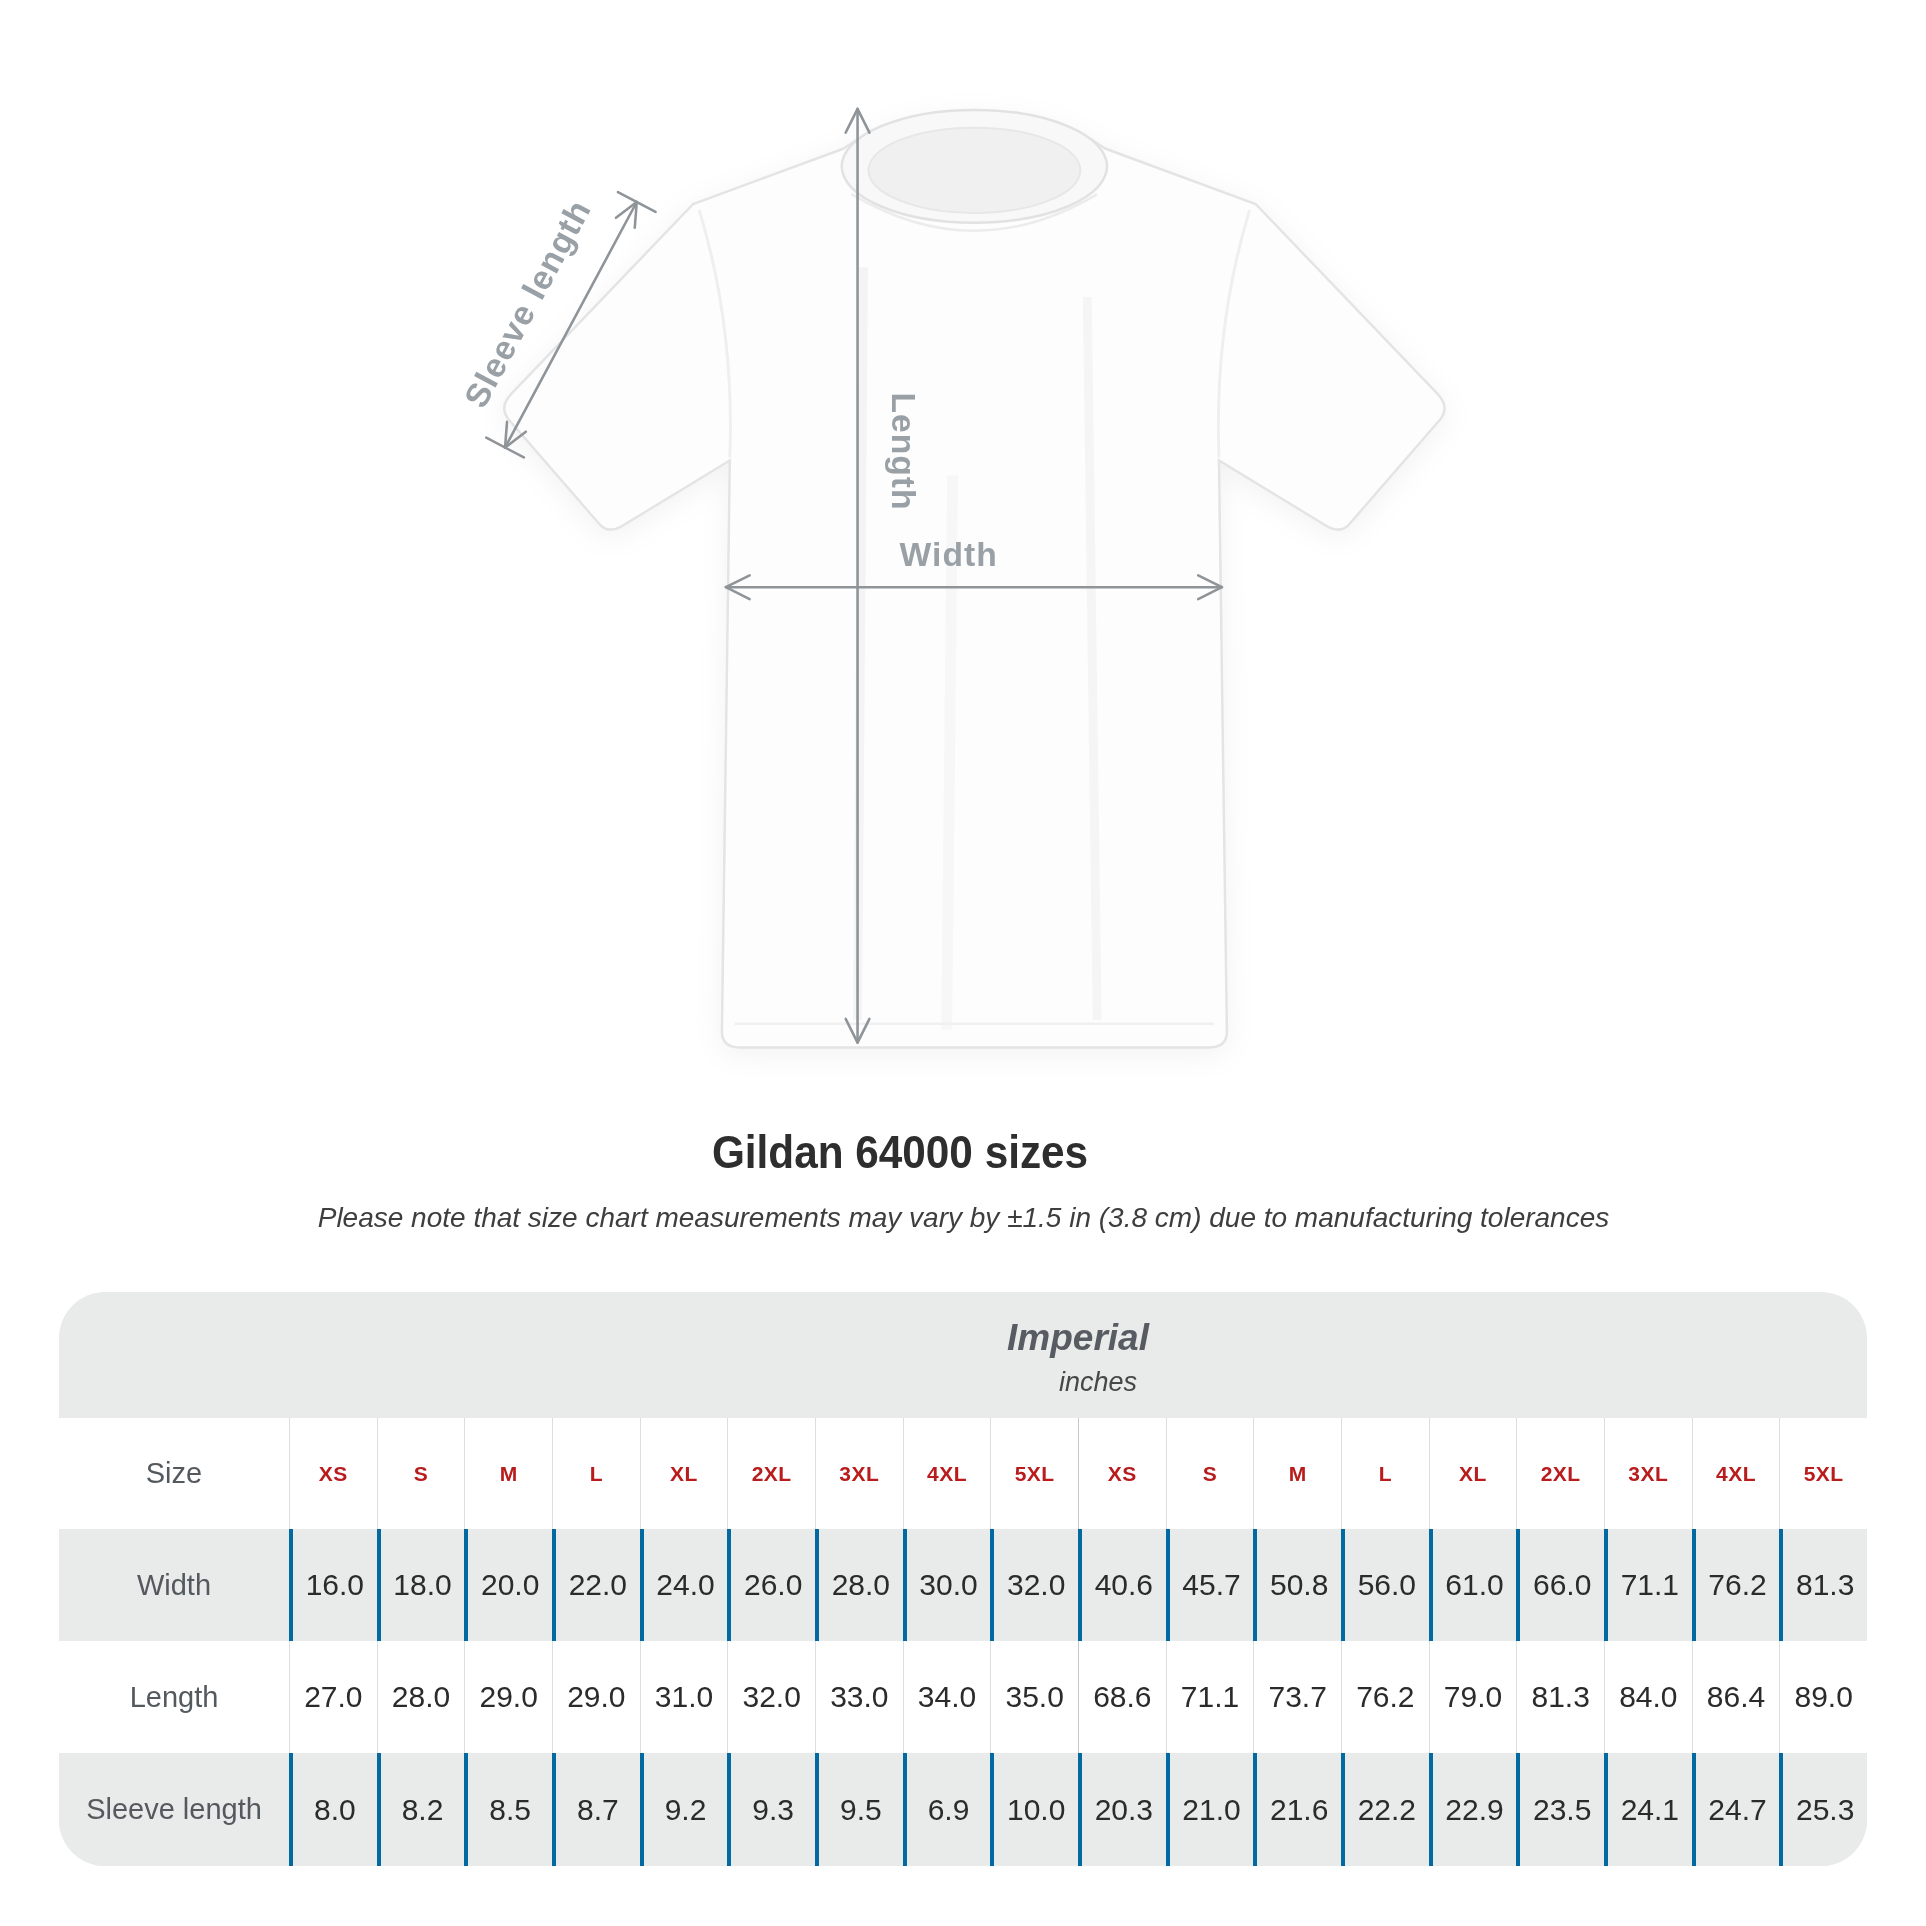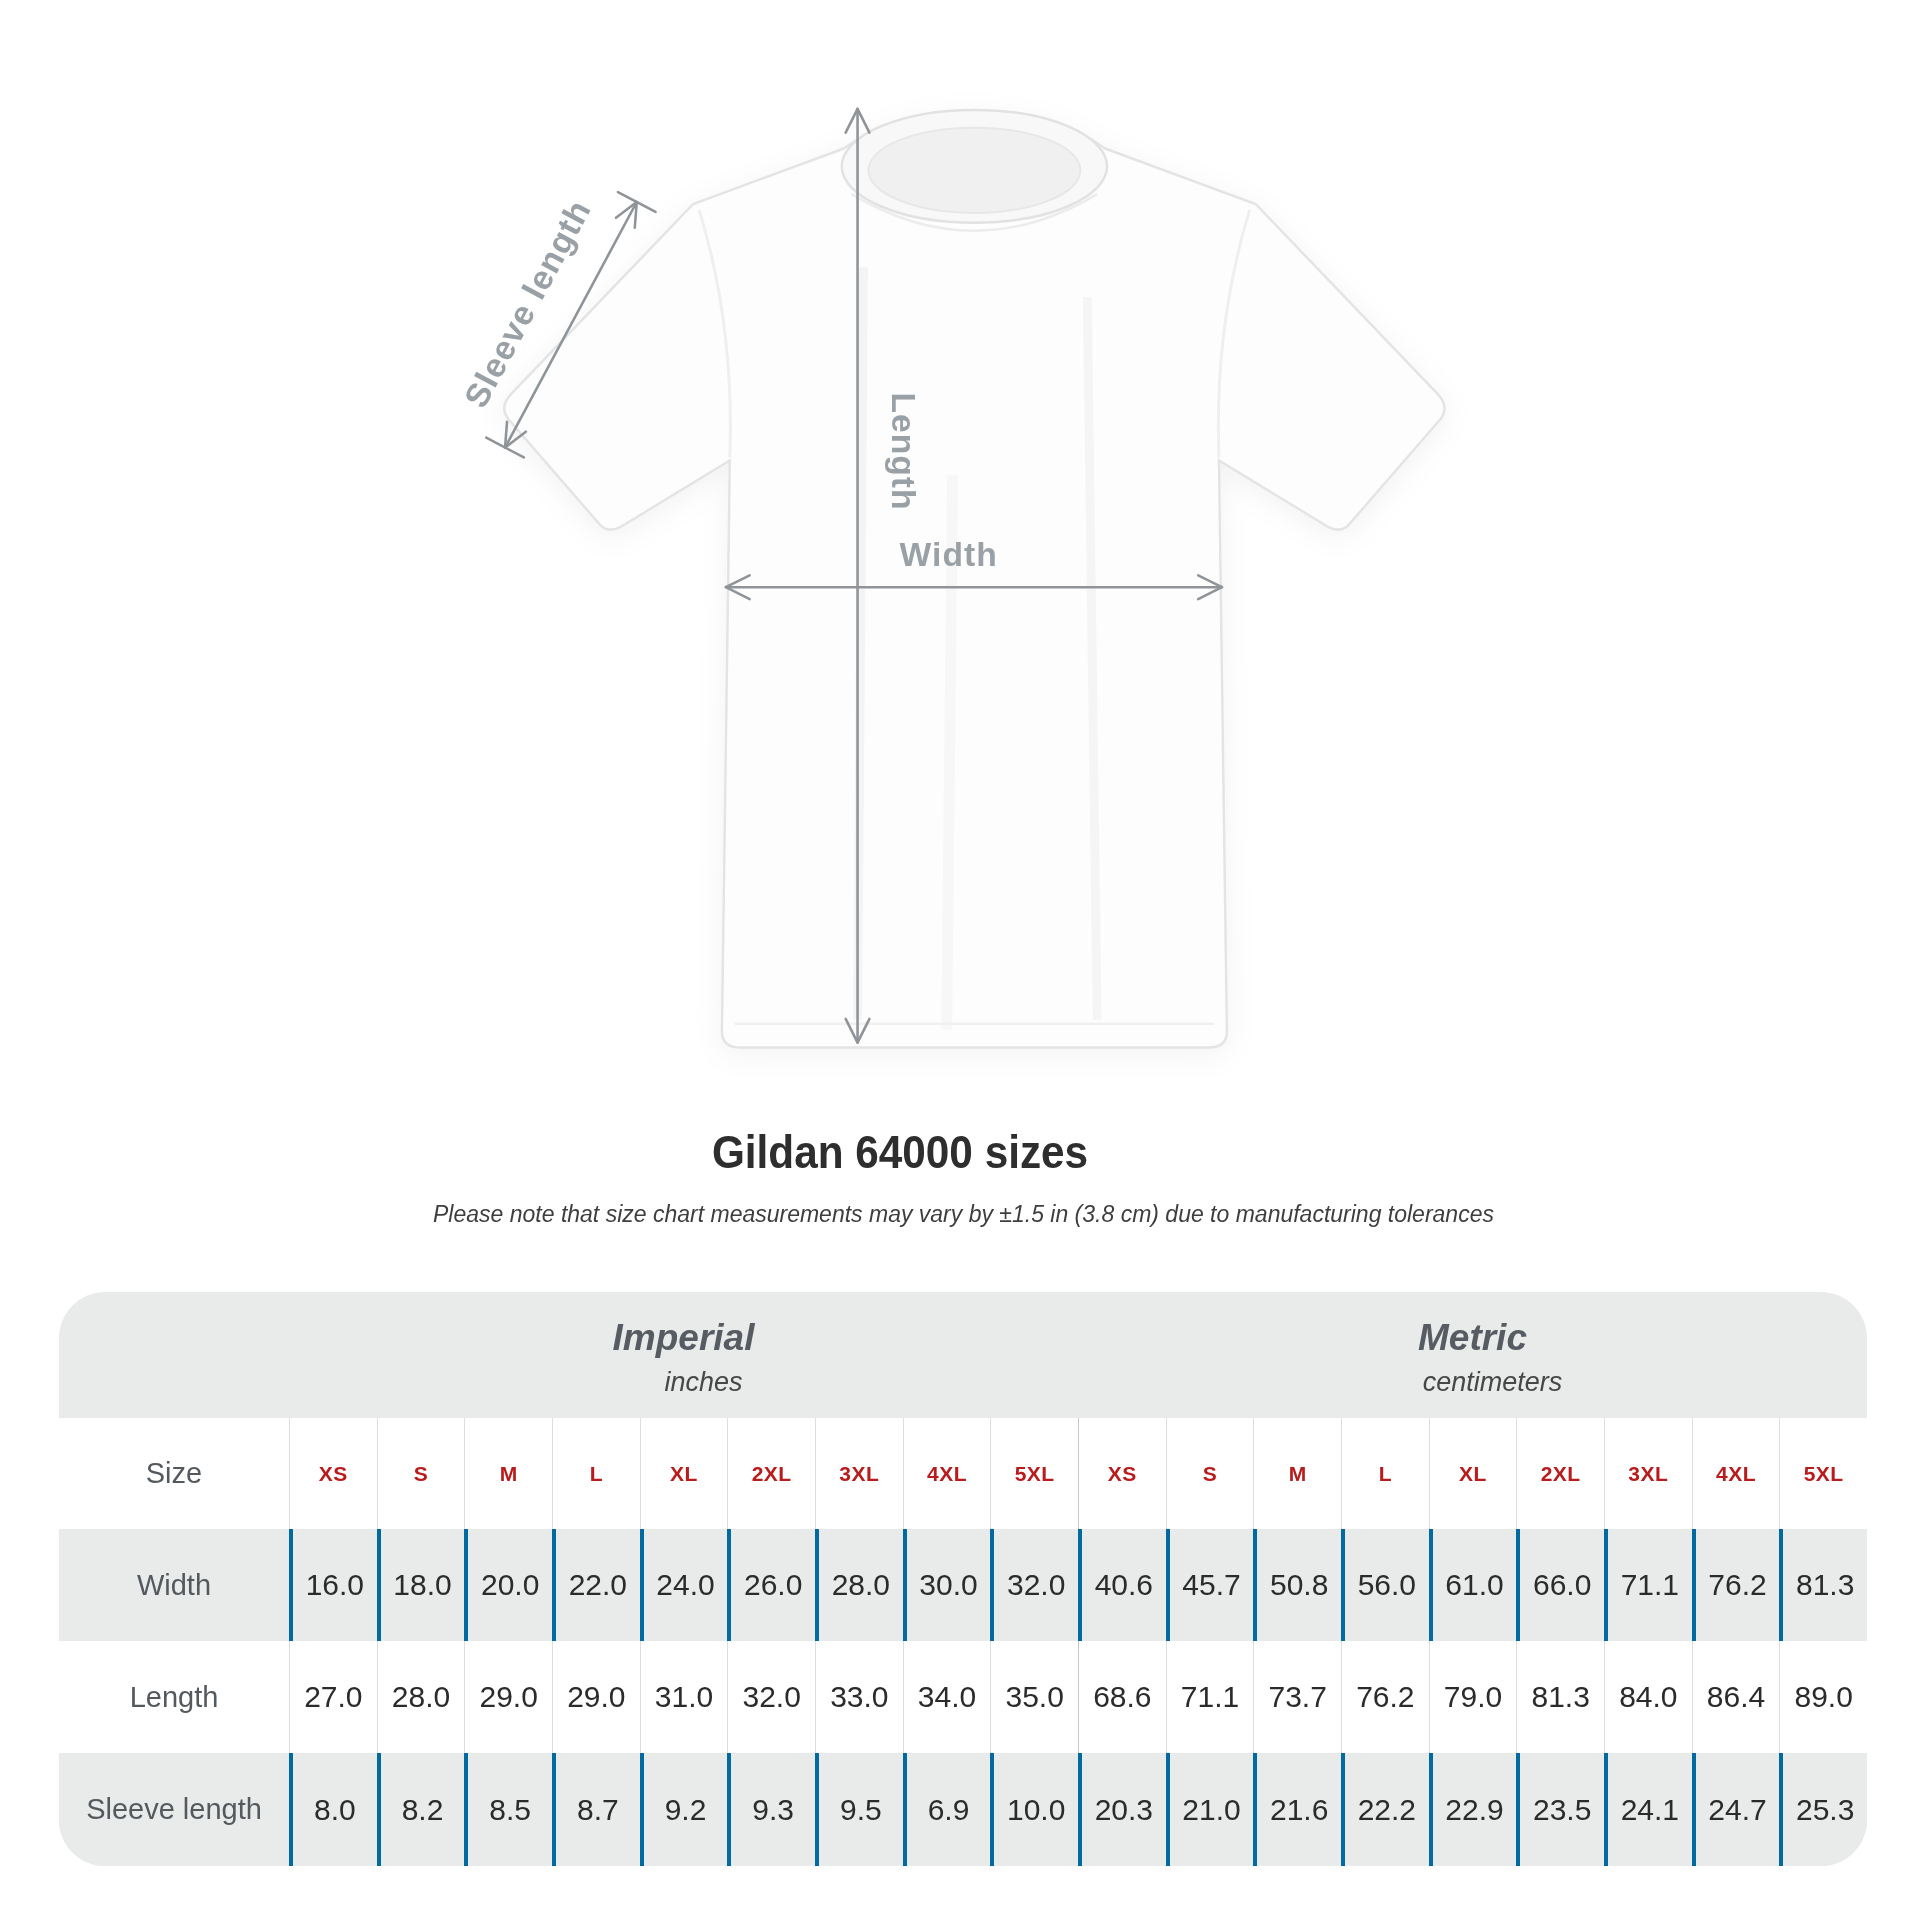--- a/index.html
+++ b/index.html
@@ -19,21 +19,21 @@
   }
 
   
   .title{
     position:absolute;left:0;top:1125px;width:1801px;text-align:center;
     font-size:47px;font-weight:bold;color:#2e2e2e;line-height:1.15;
   }
   .title span{display:inline-block;transform:scaleX(0.9);letter-spacing:0px;}
   .subtitle{
     position:absolute;left:0;top:1200px;width:1927px;text-align:center;
-    font-size:23px;font-style:italic;color:#3e3e3e;line-height:1.3;
+    font-size:28px;font-style:italic;color:#3e3e3e;line-height:1.3;
   }
 
   
   .table{
     position:absolute;left:59px;top:1292px;width:1808px;height:574px;
     background:#e9eaea;border-radius:46px;overflow:hidden;
   }
   .band{height:126px;display:flex;}
   .band-spacer{width:230px;}
   .group{flex:1;display:flex;flex-direction:column;align-items:center;justify-content:center;padding-top:4px;}
@@ -136,24 +136,20 @@
     <span>Gildan 64000 sizes</span>
   </div>
   <div class="subtitle">Please note that size chart measurements may vary by ±1.5 in (3.8 cm) due to manufacturing tolerances</div>
 
   <div class="table">
     <div class="band">
       <div class="band-spacer"></div>
       <div class="group">
         <div class="group-name">Imperial</div>
         <div class="group-unit">inches</div>
-      </div>
-      <div class="group">
-        <div class="group-name">Metric</div>
-        <div class="group-unit">centimeters</div>
       </div>
     </div>
     <div class="grid" id="gridRows">
         <div class="c w lab">Size</div>
         <div class="c w hdr sw">XS</div>
         <div class="c w hdr sw">S</div>
         <div class="c w hdr sw">M</div>
         <div class="c w hdr sw">L</div>
         <div class="c w hdr sw">XL</div>
         <div class="c w hdr sw">2XL</div>

